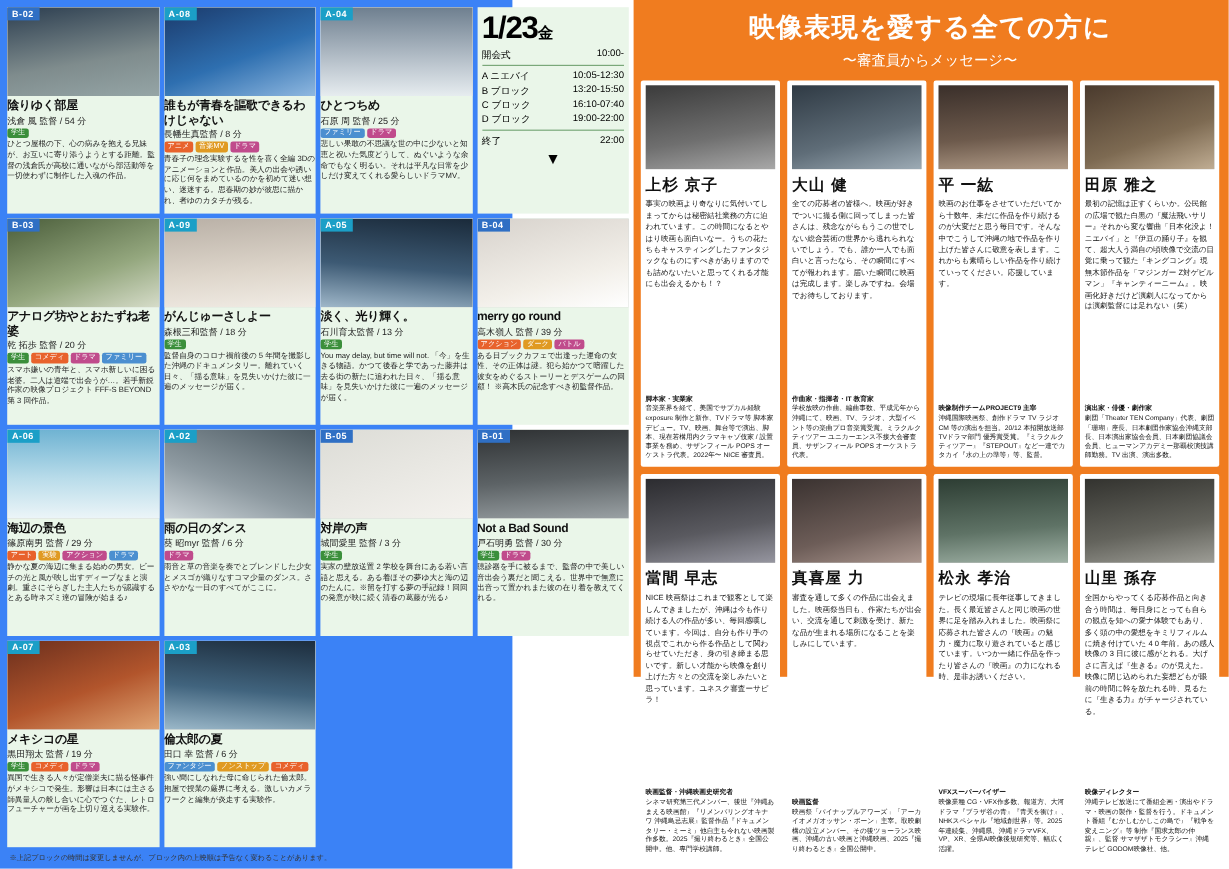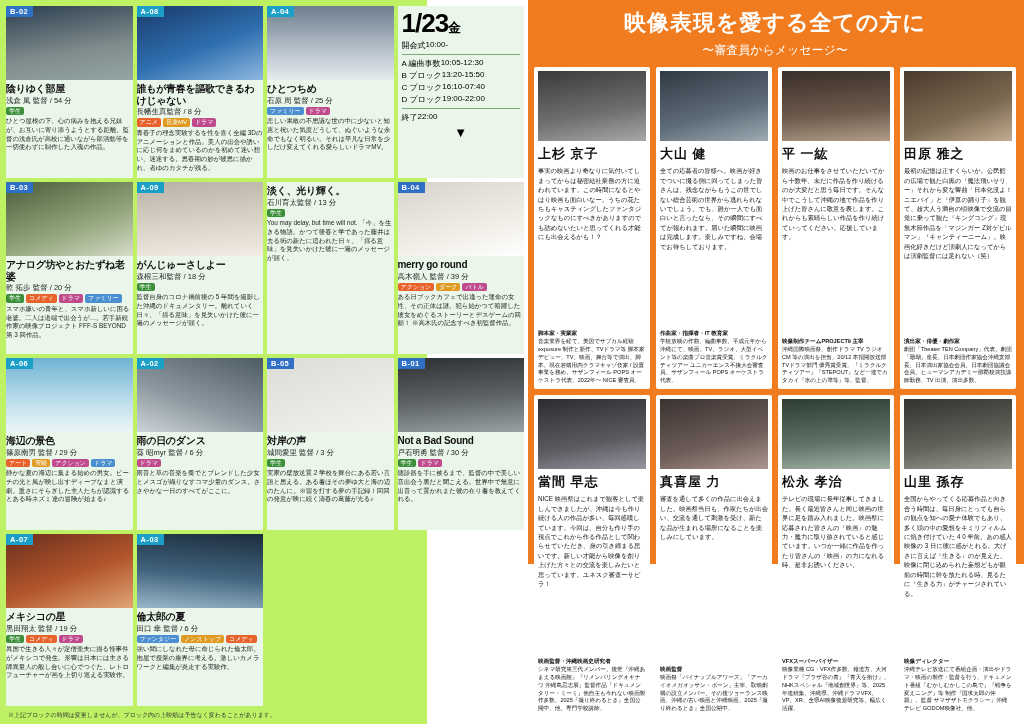--- a/index.html
+++ b/index.html
@@ -8,21 +8,21 @@
     width:1024px; height:724px;
     font-family:"Liberation Sans", sans-serif;
     background:#ffffff;
     overflow:hidden;
     position:relative;
   }
   
   #sheet { position:absolute; left:0; top:0; width:1024px; height:724px; }
   #left {
     position:absolute; left:0; top:0; width:427px; height:724px;
-    background:#bef264;
+    background:#3b82f6;
     padding:6px 4px 4px 6px;
   }
   #grid {
     position:relative;
     width:518px;
     display:grid;
     grid-template-columns: repeat(4, 1fr);
     grid-auto-rows: 172px;
     gap:4px;
   }
@@ -70,21 +70,21 @@
   .desc { font-size:6.4px; line-height:1.35; color:#222; }
   
   .ph { position:absolute; inset:0; }
   
   .sched {
     grid-column: 4; grid-row: 1;
     background:#eaf6e9; padding:2px 4px; font-size:8px;
   }
   .sched .date { font-size:26px; font-weight:bold; letter-spacing:-1px; }
   .sched .date small { font-size:13px; }
-  .sched .row { display:flex; font-size:8px; margin-top:1px;}
+  .sched .row { display:flex; justify-content:space-between; font-size:8px; margin-top:1px;}
   .sched .sep { border-top:1px solid #7aa87a; margin:3px 0; }
   .sched .arrow { text-align:center; font-size:13px; margin-top:2px; }
   .footnote {
     position:absolute; left:8px; bottom:4px; font-size:6px; color:#333;
   }
   
   #right {
     position:absolute; left:528px; top:0; width:496px; height:564px;
     background:#f07c1f;
     padding:8px 8px 8px 6px;
@@ -158,21 +158,21 @@
       </div>
 
       <div class="sched">
         <div class="date"><span>1/23</span><small>金</small></div>
         <div class="row">
           <span>開会式</span>
           <span>10:00-</span>
         </div>
         <div class="sep"></div>
         <div class="row">
-            <span>A 編曲事数</span>
+            <span>A ニエバイ</span>
             <span>10:05-12:30</span>
           </div>
         <div class="row">
             <span>B ブロック</span>
             <span>13:20-15:50</span>
           </div>
         <div class="row">
             <span>C ブロック</span>
             <span>16:10-07:40</span>
           </div>
@@ -211,20 +211,24 @@
         </div>
         <div class="title">がんじゅーさしよー</div>
         <div class="credit">森根三和監督 / 18 分</div>
         <div class="tags">
             <span class="tag gakusei">学生</span>
           </div>
         <div class="desc">監督自身のコロナ禍前後の 5 年間を撮影した沖縄のドキュメンタリー。離れていく日々、「揺る意味」を見失いかけた彼に一遍のメッセージが届く。</div>
       </div>
 
       <div class="card">
+        <div class="thumb">
+          <div class="ph" id="img5" style="background: linear-gradient(185deg, rgb(26, 42, 58), rgb(61, 90, 116) 55%, rgb(159, 183, 201));"></div>
+          <span class="code a">A-05</span>
+        </div>
         <div class="title">淡く、光り輝く。</div>
         <div class="credit">石川育太監督 / 13 分</div>
         <div class="tags">
             <span class="tag gakusei">学生</span>
           </div>
         <div class="desc">You may delay, but time will not. 「今」を生きる物語。かつて後春と学であった藤井は去る街の新たに追われた日々、「揺る意味」を見失いかけた彼に一遍のメッセージが届く。</div>
       </div>
 
 
       <div class="card">

